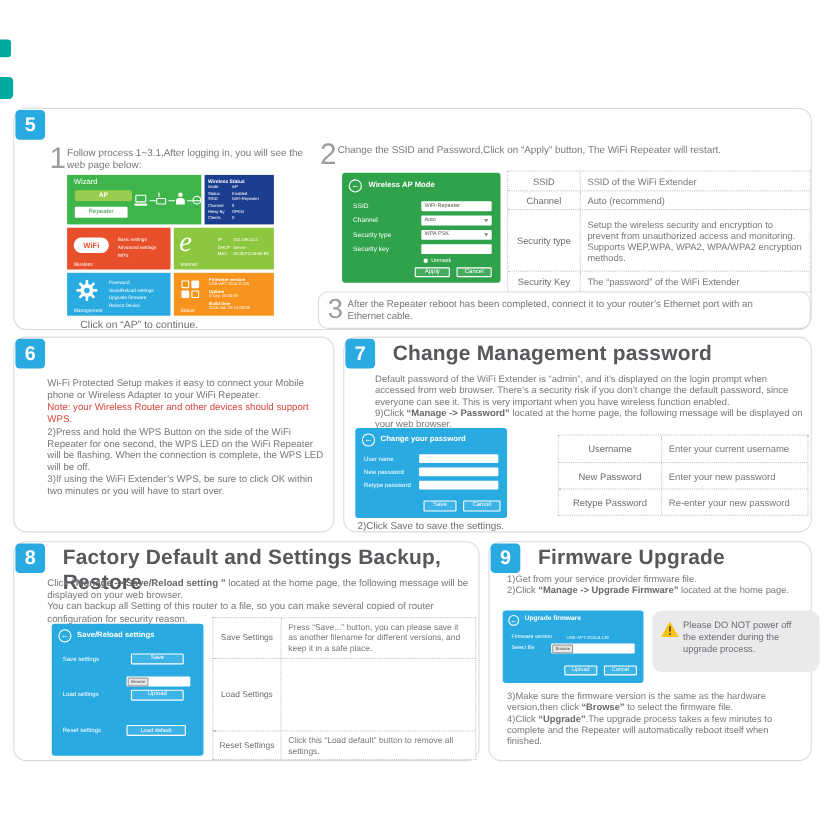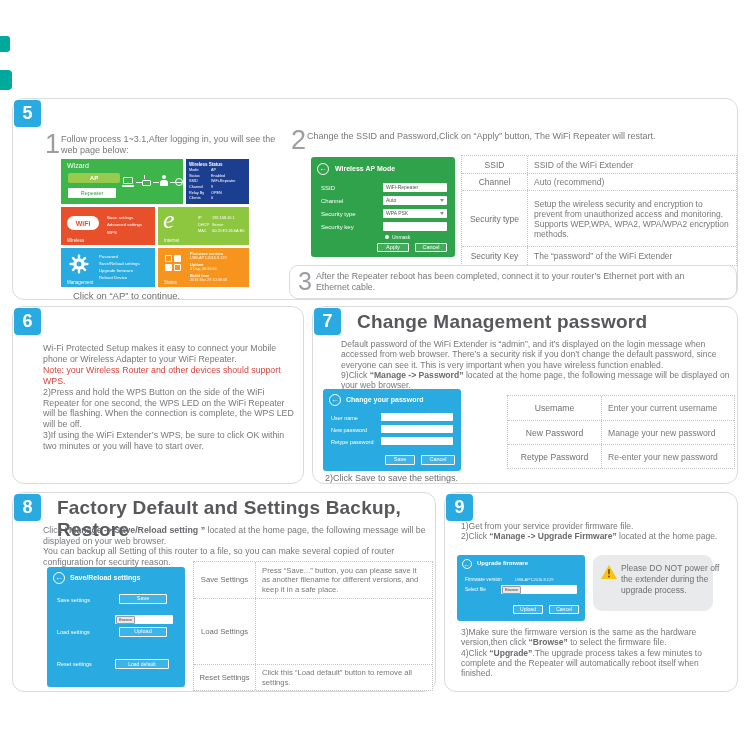--- a/index.html
+++ b/index.html
@@ -239,21 +239,21 @@
       <div class="red">Note: your Wireless Router and other devices should support WPS.</div>
       <div>2)Press and hold the WPS Button on the side of the WiFi Repeater for one second, the WPS LED on the WiFi Repeater will be flashing. When the connection is complete, the WPS LED will be off.</div>
       <div>3)If using the WiFi Extender’s WPS, be sure to click OK within two minutes or you will have to start over.</div>
     </div>
   </div>
 
   <div class="sec" style="left:312px;top:306px;width:426px;height:178px">
     <div class="badge">7</div>
     <div class="sec-title">Change Management password</div>
     <div class="abs" style="left:28px;top:32px;width:394px;font-size:8.6px;color:#77787b;line-height:1.2">
-      <div>Default password of the WiFi Extender is “admin”, and it’s displayed on the login message when accessed from web browser. There’s a security risk if you don’t change the default password, since everyone can see it. This is very important when you have wireless function enabled.</div>
+      <div>Default password of the WiFi Extender is “admin”, and it’s displayed on the login prompt when accessed from web browser. There’s a security risk if you don’t change the default password, since everyone can see it. This is very important when you have wireless function enabled.</div>
       <div><span>9)Click </span><span class="b">“Manage -&gt; Password”</span><span> located at the home page, the following message will be displayed on your web browser.</span></div>
     </div>
 
     <div class="panel p-blue" style="left:10px;top:82px;width:138px;height:82px">
       <div class="back" style="left:6px;top:5px">←</div>
       <div class="ptitle" style="left:23px;top:7px">Change your password</div>
       <div class="plabel" style="left:8px;top:26px;font-size:5.5px">User name</div>
       <div class="pinput" style="left:58px;top:24px;width:72px;height:8px"></div>
       <div class="plabel" style="left:8px;top:38px;font-size:5.5px">New password</div>
       <div class="pinput" style="left:58px;top:36px;width:72px;height:8px"></div>
@@ -263,21 +263,21 @@
       <div class="pbtn" style="left:98px;top:66px;width:34px;height:10px">Cancel</div>
     </div>
 
     <div class="tbl" style="left:194px;top:88px;width:228px;font-size:8.6px">
       <div class="tr" style="min-height:24px">
           <div class="tl" style="width:94px">Username</div>
           <div class="td">Enter your current username</div>
         </div>
       <div class="tr" style="min-height:24px">
           <div class="tl" style="width:94px">New Password</div>
-          <div class="td">Manage your new password</div>
+          <div class="td">Enter your new password</div>
         </div>
       <div class="tr" style="min-height:24px">
           <div class="tl" style="width:94px">Retype Password</div>
           <div class="td">Re-enter your new password</div>
         </div>
     </div>
     <div class="t" style="left:12px;top:166px;font-size:9px;color:#6d6e71">2)Click Save to save the settings.</div>
   </div>
 
   <div class="sec" style="left:12px;top:492px;width:424px;height:200px">
@@ -312,39 +312,40 @@
         </div>
       <div class="tr" style="min-height:26px">
           <div class="tl" style="width:62px">Reset Settings</div>
           <div class="td">Click this “Load default” button to remove all settings.</div>
         </div>
     </div>
   </div>
 
   <div class="sec" style="left:444px;top:492px;width:294px;height:200px">
     <div class="badge">9</div>
+    <div class="sec-title">Firmware Upgrade</div>
     <div class="abs" style="left:16px;top:28px;width:272px;font-size:8.5px;color:#77787b;line-height:1.22">
       <div>1)Get from your service provider  firmware file.</div>
       <div><span>2)Click </span><span class="b">“Manage -&gt; Upgrade Firmware”</span><span> located at the home page.</span></div>
     </div>
 
     <div class="panel p-blue" style="left:12px;top:62px;width:128px;height:66px">
       <div class="back" style="left:5px;top:4px;width:10px;height:10px;font-size:7px">←</div>
       <div class="ptitle" style="left:20px;top:5px;font-size:6px">Upgrade firmware</div>
       <div class="plabel" style="left:8px;top:22px;font-size:4.8px">Firmware version</div>
       <div class="plabel" style="left:58px;top:22px;font-size:4px;opacity:.9">USB-APT-2016.8.129</div>
       <div class="plabel" style="left:8px;top:32px;font-size:4.8px">Select file</div>
       <div class="filebox" style="left:44px;top:30px;width:76px;height:9px">
         <span class="filebtn">Browse</span>
       </div>
       <div class="pbtn" style="left:56px;top:50px;width:30px;height:9px;font-size:5px">Upload</div>
       <div class="pbtn" style="left:92px;top:50px;width:30px;height:9px;font-size:5px">Cancel</div>
     </div>
 
-    <div class="warnbox" style="left:148px;top:62px;width:120px;height:56px">
+    <div class="warnbox" style="left:148px;top:62px;width:152px;height:56px">
       <svg class="abs" style="left:8px;top:10px" width="16" height="14" viewBox="0 0 16 14">
         <path d="M8 0 L16 14 L0 14 Z" fill="#f9c31a"></path>
         <rect x="7.2" y="4.2" width="1.6" height="5" fill="#6b5300"></rect>
         <circle cx="8" cy="11.4" r="1" fill="#6b5300"></circle>
       </svg>
       <div class="t" style="left:28px;top:8px;width:102px;font-size:8.5px;color:#6d6e71;line-height:1.3">Please DO NOT power off the extender during the upgrade process.</div>
     </div>
     <div class="abs" style="left:16px;top:134px;width:270px;font-size:8.5px;color:#77787b;line-height:1.22">
       <div><span>3)Make sure the firmware version is the same as the hardware version,then click </span><span class="b">“Browse”</span><span> to select the firmware file.</span></div>
       <div><span>4)Click </span><span class="b">“Upgrade”</span><span>.The upgrade process takes a few minutes to complete and the Repeater will automatically reboot itself when finished.</span></div>

